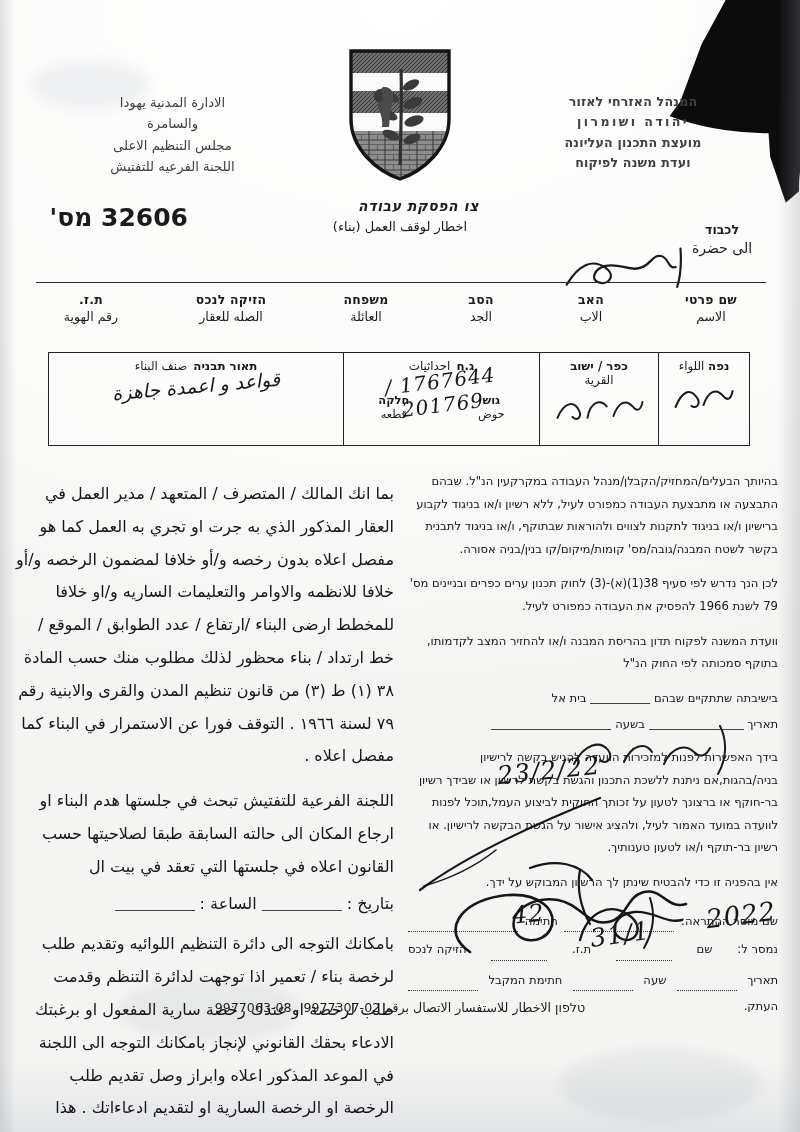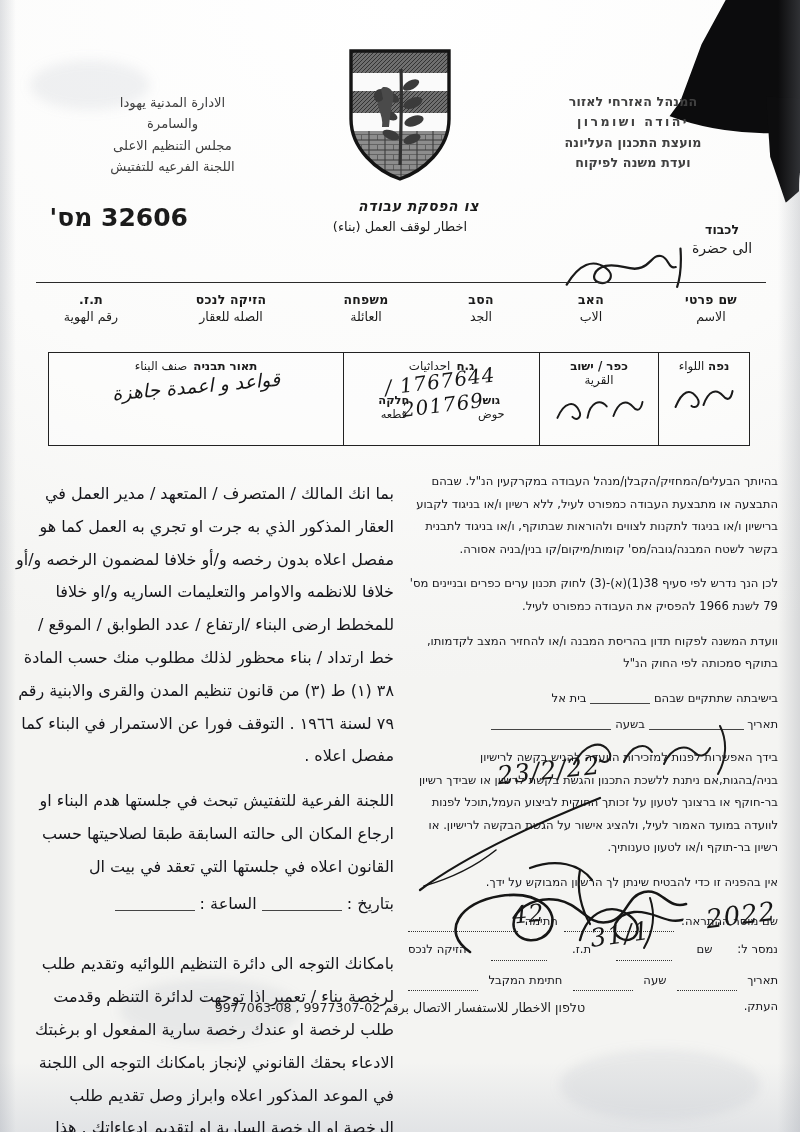--- a/index.html
+++ b/index.html
@@ -364,21 +364,21 @@
 </svg>
 
 <svg class="scribble" style="left:560px;top:890px;" width="180" height="70">
   <path d="M20 50 C28 20 52 12 70 26 C86 38 74 56 60 48 C48 41 56 24 74 22 C94 20 104 34 122 30" stroke="#161616" stroke-width="2.4" fill="none" stroke-linecap="round"></path>
   <path d="M90 8 C96 26 92 44 84 58" stroke="#161616" stroke-width="2" fill="none" stroke-linecap="round"></path>
 </svg>
 
 <div class="body-ar">
   <p>بما انك المالك / المتصرف / المتعهد / مدير العمل في العقار المذكور الذي به جرت او تجري به العمل كما هو مفصل اعلاه بدون رخصه و/أو خلافا لمضمون الرخصه و/أو خلافا للانظمه والاوامر والتعليمات الساريه و/او خلافا للمخطط ارضى البناء /ارتفاع / عدد الطوابق / الموقع / خط ارتداد / بناء محظور لذلك مطلوب منك حسب المادة ٣٨ (١) ط (٣) من قانون تنظيم المدن والقرى والابنية رقم ٧٩ لسنة ١٩٦٦ . التوقف فورا عن الاستمرار في البناء كما مفصل اعلاه .</p>
   <p style="margin-bottom:4px">اللجنة الفرعية للتفتيش تبحث في جلستها هدم البناء او ارجاع المكان الى حالته السابقة طبقا لصلاحيتها حسب القانون اعلاه في جلستها التي تعقد في بيت ال</p>
-  <p style="margin-bottom:28px">
+  <p style="margin-bottom:8px">
     <span>بتاريخ :</span>
     <span class="solidline" style="min-width:80px"></span>
     <span>الساعة :</span>
     <span class="solidline" style="min-width:80px"></span>
   </p>
   <p style="margin-bottom:14px">بامكانك التوجه الى دائرة التنظيم اللوائيه وتقديم طلب لرخصة بناء / تعمير اذا توجهت لدائرة التنظم وقدمت طلب لرخصة او عندك رخصة سارية المفعول او برغبتك الادعاء بحقك القانوني لإنجاز بامكانك التوجه الى اللجنة في الموعد المذكور اعلاه وابراز وصل تقديم طلب الرخصة او الرخصة السارية او لتقديم ادعاءاتك . هذا التوجه لا يضمن منحك الرخصة المطلوبه من قبلك .</p>
 
   <div class="sigline">
     <span>اسم مسلم الاخطار</span>
     <span class="dotline" style="min-width:110px"></span>

